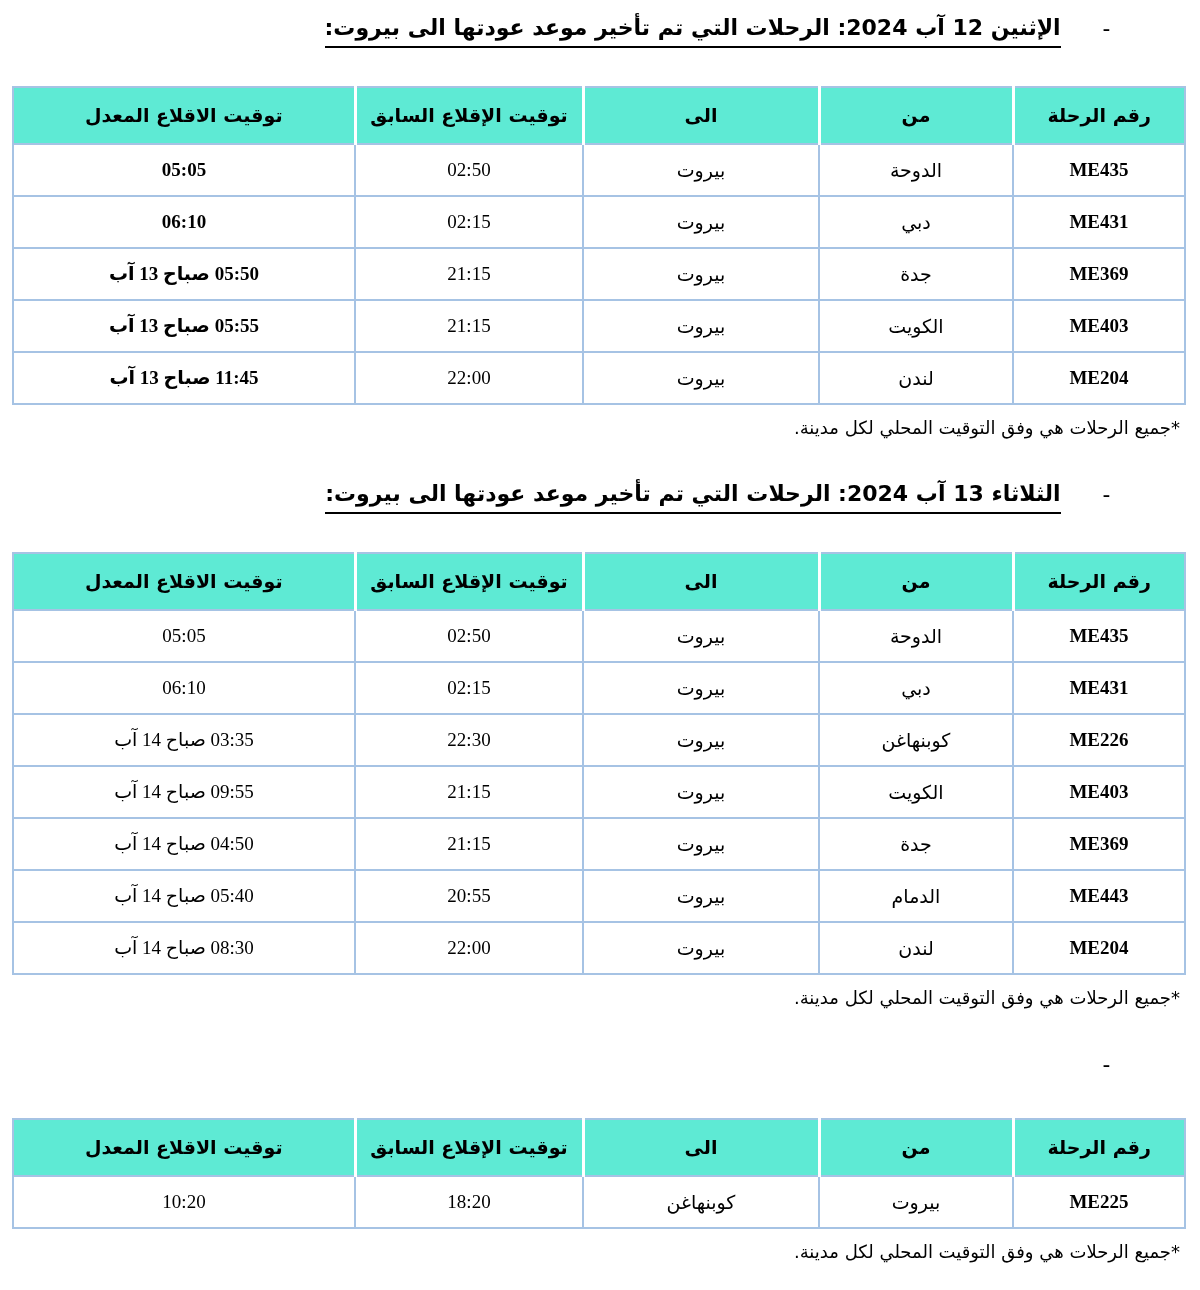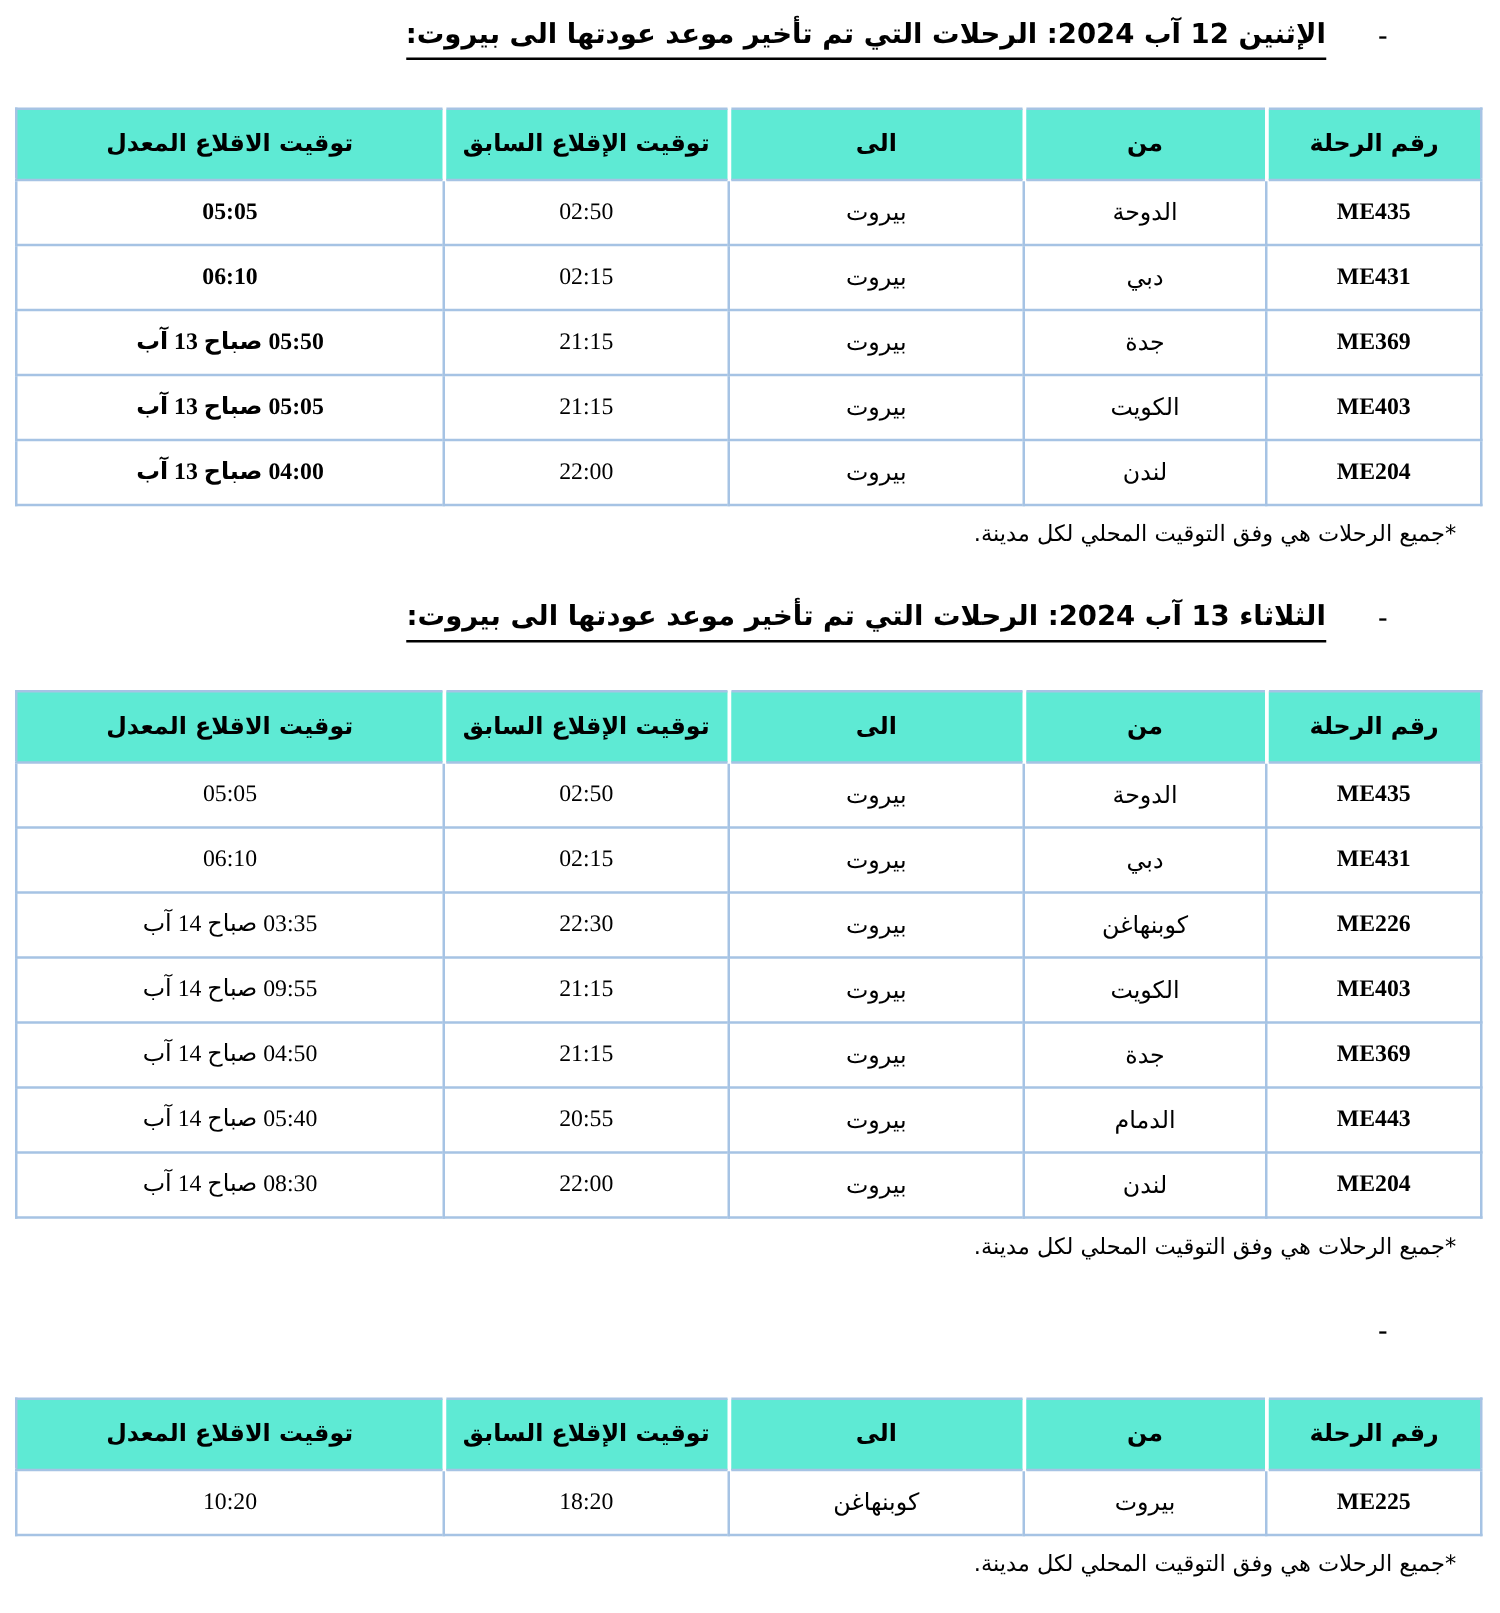--- a/index.html
+++ b/index.html
@@ -62,21 +62,21 @@
     font-family:"Liberation Serif","DejaVu Serif",serif;
     font-weight:bold;
     font-size:20px;
   }
   td.c-ar{font-family:"DejaVu Sans",sans-serif;}
   td.c-time{font-family:"Liberation Serif","DejaVu Sans",serif;font-size:20px;margin-top:16px;}
   td.bold{font-weight:bold;}
 
   
   .footnote{
-    margin:12px 21px 40px 0;
+    margin:12px 6px 40px 0;
     font-size:18px;
     text-align:right;
   }
 </style>
 </head>
 <body>
 
 <div class="page">
 
   <div class="heading-row">
@@ -120,28 +120,28 @@
           <td class="c-ar">جدة</td>
           <td class="c-ar">بيروت</td>
           <td class="c-time">21:15</td>
           <td class="c-time bold">05:50 صباح 13 آب</td>
         </tr>
         <tr>
           <td class="c-flight">ME403</td>
           <td class="c-ar">الكويت</td>
           <td class="c-ar">بيروت</td>
           <td class="c-time">21:15</td>
-          <td class="c-time bold">05:05 صباح 13 آب</td>
+          <td class="c-time bold">05:55 صباح 13 آب</td>
         </tr>
         <tr>
           <td class="c-flight">ME204</td>
           <td class="c-ar">لندن</td>
           <td class="c-ar">بيروت</td>
           <td class="c-time">22:00</td>
-          <td class="c-time bold">04:00 صباح 13 آب</td>
+          <td class="c-time bold">11:45 صباح 13 آب</td>
         </tr>
       </tbody>
   </table>
   <div class="footnote">*جميع الرحلات هي وفق التوقيت المحلي لكل مدينة.</div>
 
   <div class="heading-row">
     <span class="heading-dash">-</span>
     <span class="heading-text">الثلاثاء 13 آب 2024: الرحلات التي تم تأخير موعد عودتها الى بيروت:</span>
   </div>
   <table class="flights">

